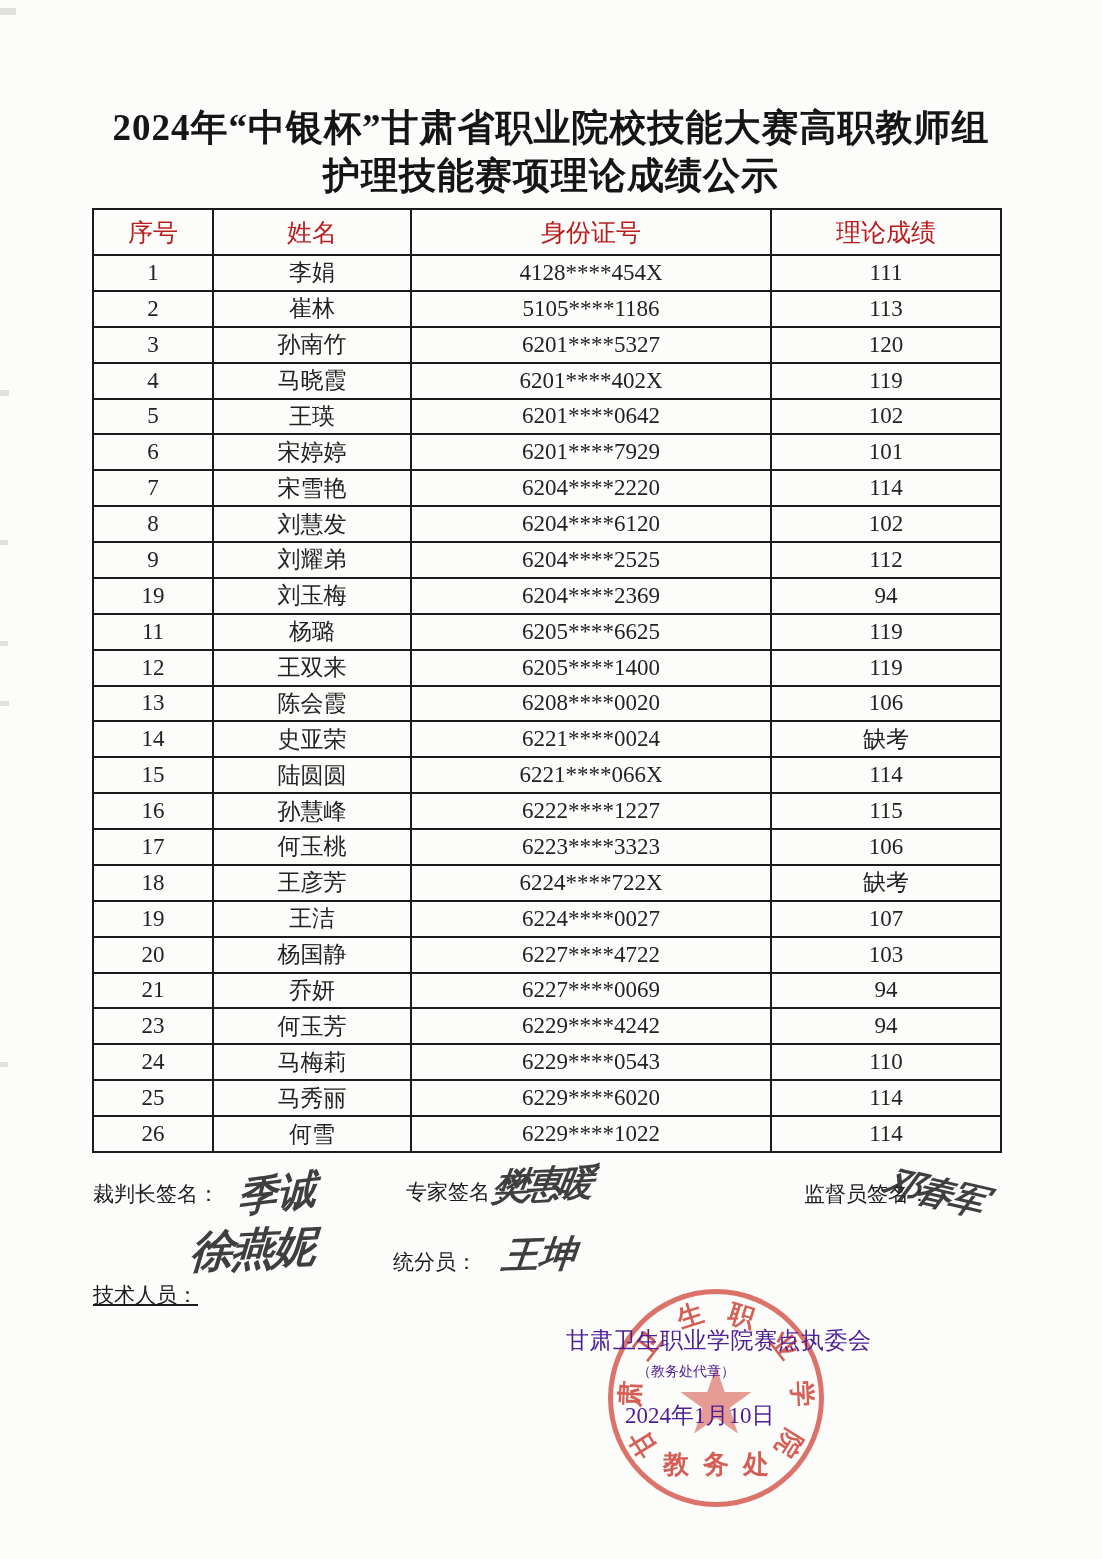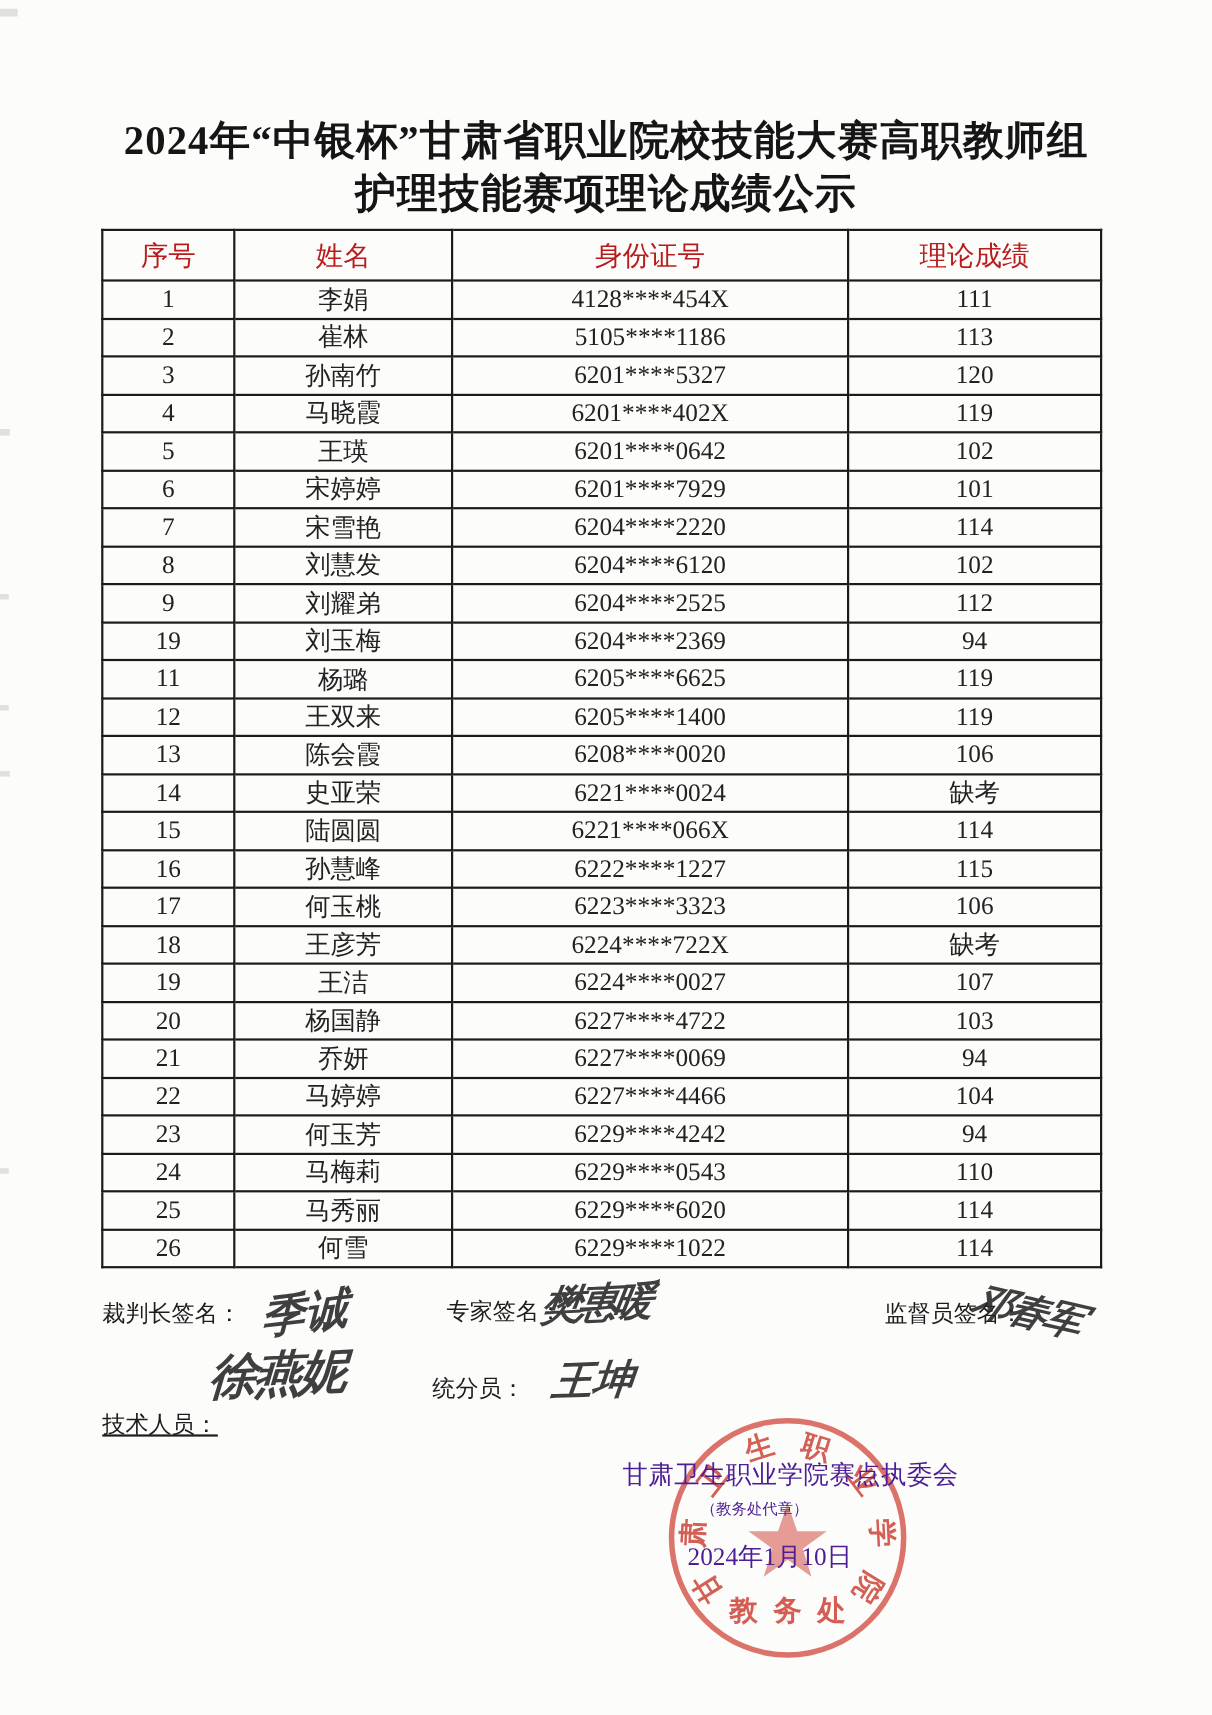--- a/index.html
+++ b/index.html
@@ -267,26 +267,20 @@
             <td>6227****4722</td>
             <td>103</td>
           </tr>
           <tr>
             <td>21</td>
             <td>乔妍</td>
             <td>6227****0069</td>
             <td>94</td>
           </tr>
           <tr>
-            <td>22</td>
-            <td>马婷婷</td>
-            <td>6227****4466</td>
-            <td>104</td>
-          </tr>
-          <tr>
             <td>23</td>
             <td>何玉芳</td>
             <td>6229****4242</td>
             <td>94</td>
           </tr>
           <tr>
             <td>24</td>
             <td>马梅莉</td>
             <td>6229****0543</td>
             <td>110</td>

